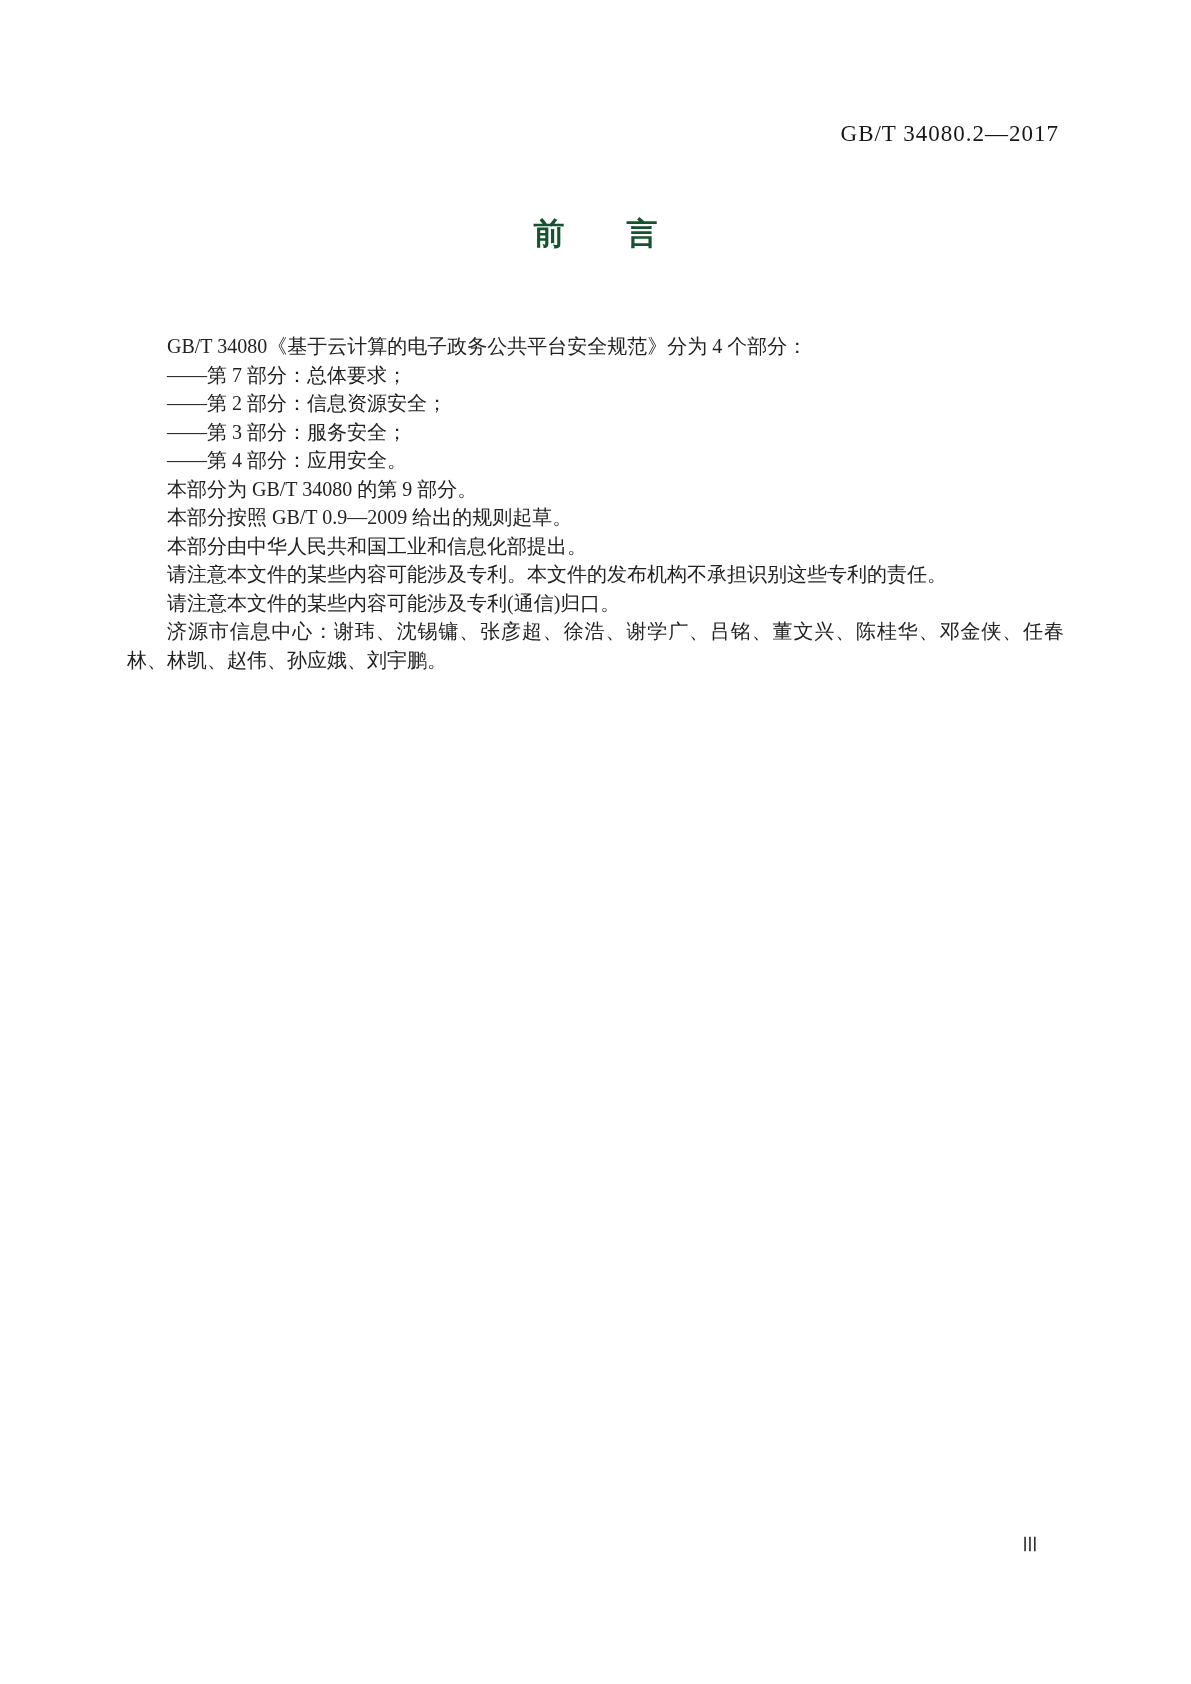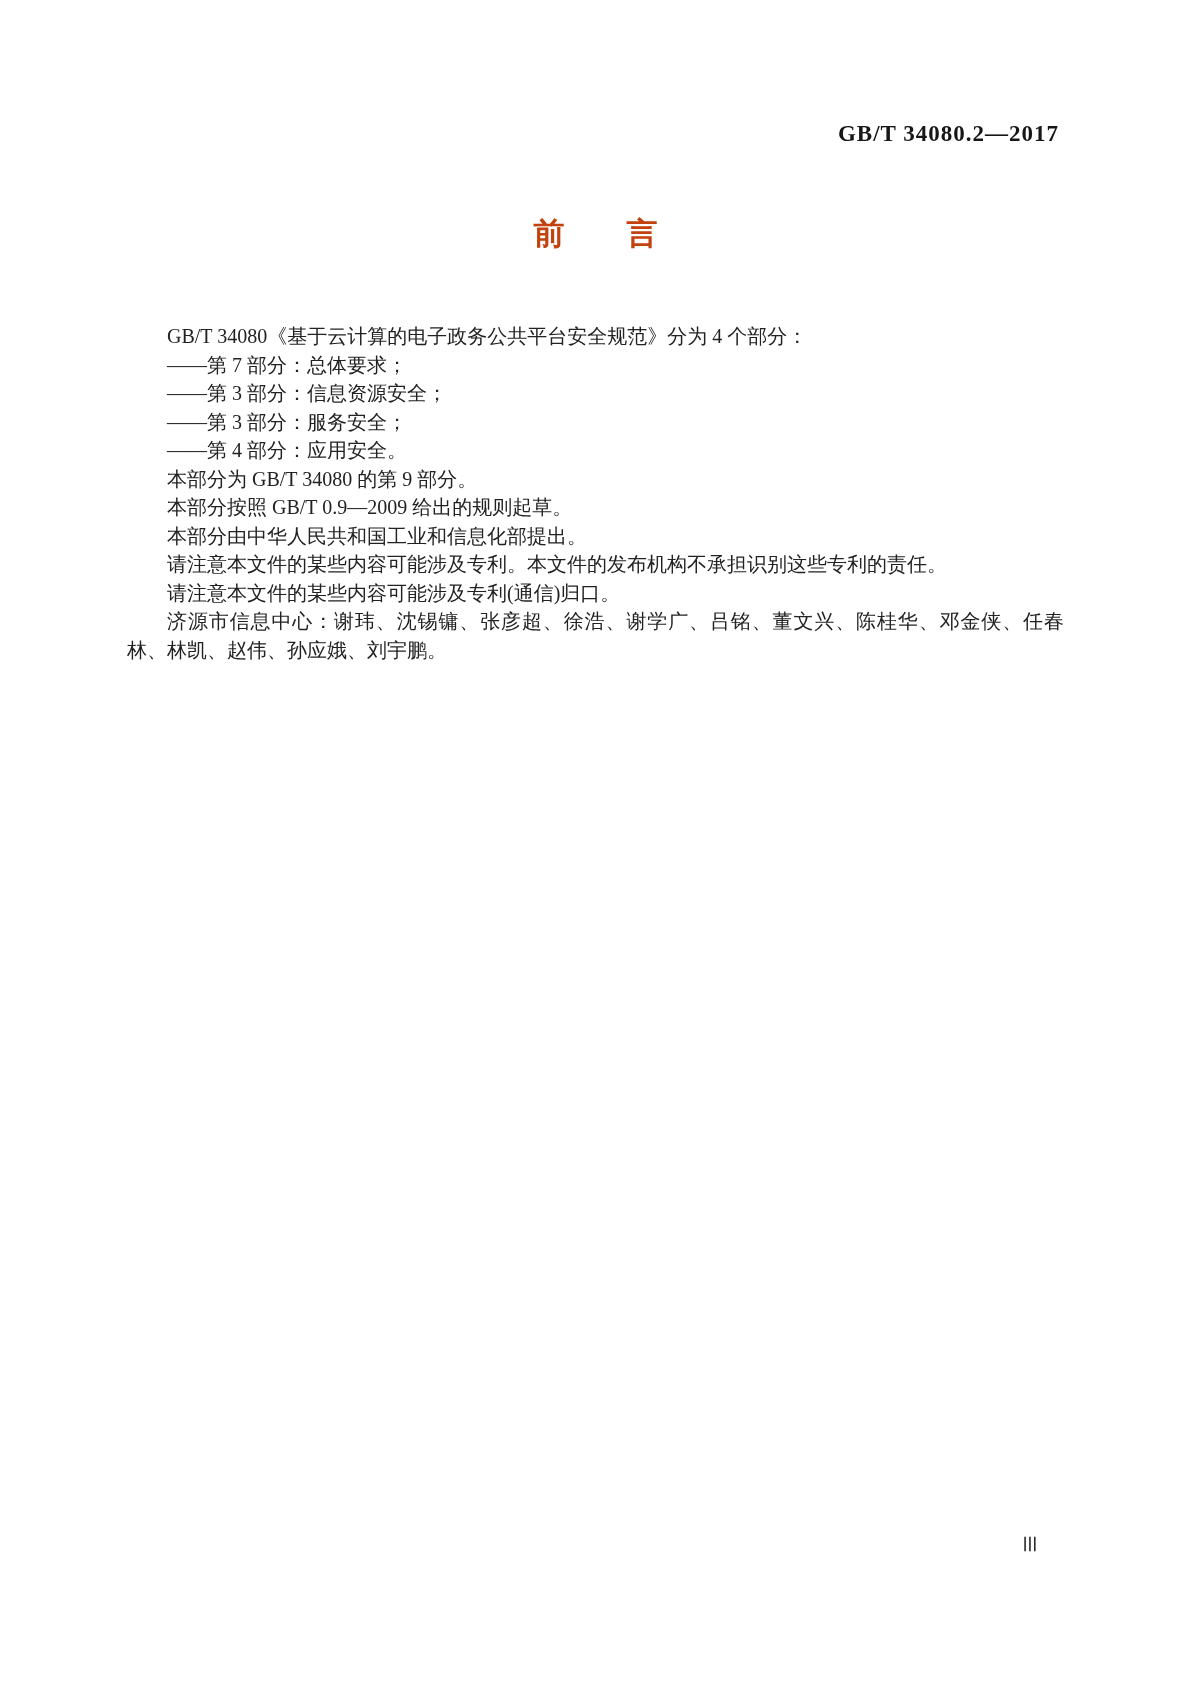--- a/index.html
+++ b/index.html
@@ -18,42 +18,42 @@
     font-family: "Liberation Serif", serif;
     overflow: hidden;
   }
   .doc-header {
     position: absolute;
     top: 121px;
     left: 0;
     right: 132px;
     text-align: right;
     font-family: "Liberation Serif", serif;
-    font-weight: 700;
+    font-weight: 400;
     font-size: 23px;
     letter-spacing: 1px;
     color: #161616;
     white-space: nowrap;
   }
   .doc-title {
     position: absolute;
     top: 213px;
     left: 0;
     width: 100%;
     text-align: center;
     font-family: "Liberation Sans", sans-serif;
     font-weight: 700;
     font-size: 31px;
-    color: #c2410c;
+    color: #14532d;
     white-space: pre;
   }
   .foreword-body {
     position: absolute;
     left: 127px;
-    top: 322px;
+    top: 332px;
     width: 937px;
     font-size: 20px;
     line-height: 28.5px;
     text-align: justify;
     text-justify: inter-ideograph;
     color: #222222;
   }
   .foreword-body p {
     margin: 0;
     padding: 0;
@@ -75,21 +75,21 @@
 
 <div class="page">
 
   <div class="doc-header">GB/T 34080.2—2017</div>
 
   <div class="doc-title">前　　言</div>
 
   <div class="foreword-body">
     <p>GB/T 34080《基于云计算的电子政务公共平台安全规范》分为 4 个部分：</p>
     <p>——第 7 部分：总体要求；</p>
-    <p>——第 3 部分：信息资源安全；</p>
+    <p>——第 2 部分：信息资源安全；</p>
     <p>——第 3 部分：服务安全；</p>
     <p>——第 4 部分：应用安全。</p>
     <p>本部分为 GB/T 34080 的第 9 部分。</p>
     <p>本部分按照 GB/T 0.9—2009 给出的规则起草。</p>
     <p>本部分由中华人民共和国工业和信息化部提出。</p>
     <p>请注意本文件的某些内容可能涉及专利。本文件的发布机构不承担识别这些专利的责任。</p>
     <p>请注意本文件的某些内容可能涉及专利(通信)归口。</p>
     <p>济源市信息中心：谢玮、沈锡镛、张彦超、徐浩、谢学广、吕铭、董文兴、陈桂华、邓金侠、任春林、林凯、赵伟、孙应娥、刘宇鹏。</p>
   </div>
 

